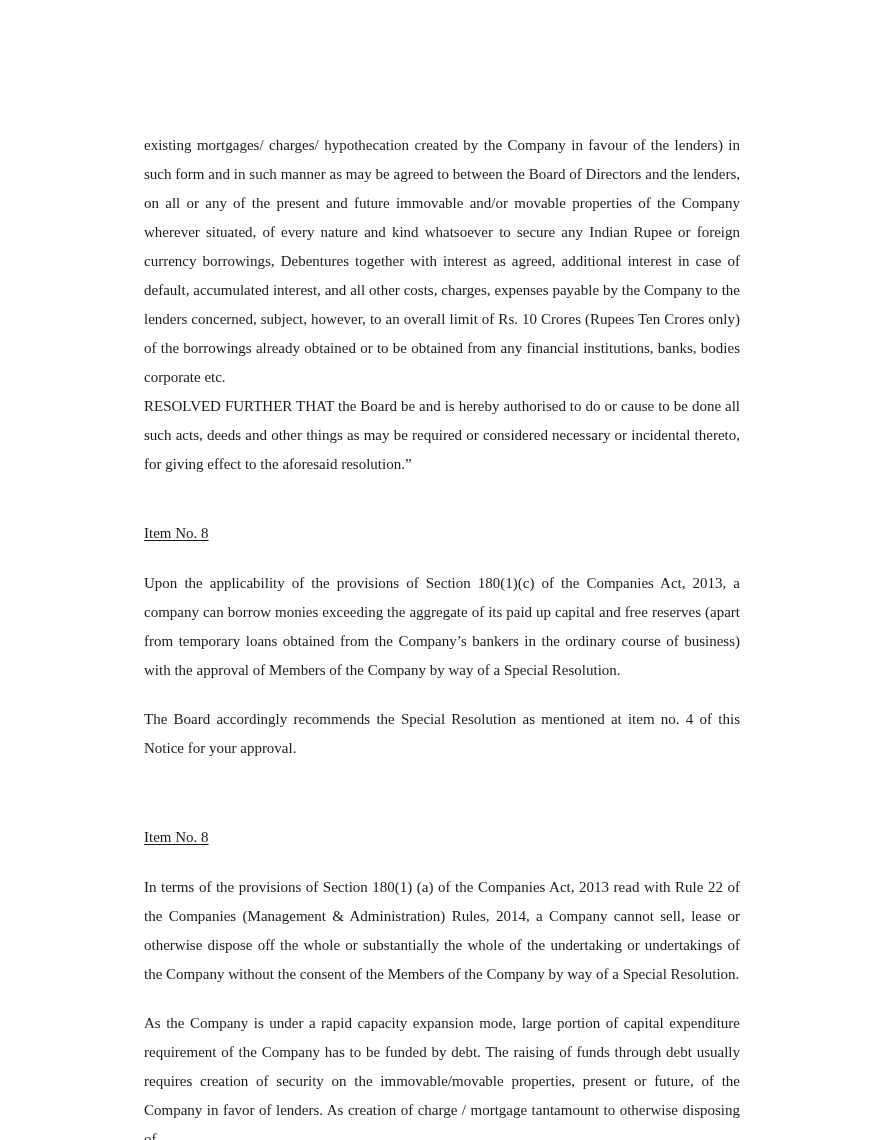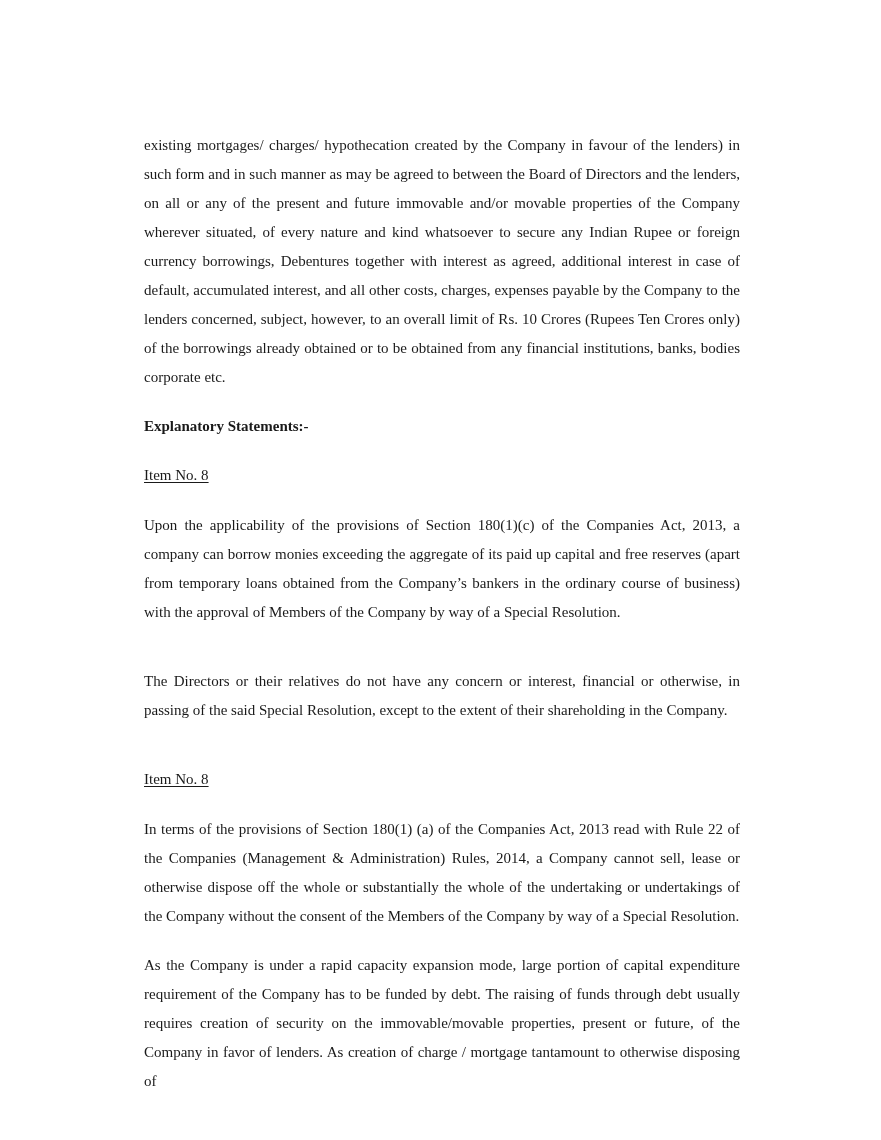--- a/index.html
+++ b/index.html
@@ -43,34 +43,34 @@
       text-decoration: underline;
       text-underline-offset: 2px;
     }
   </style>
 </head>
 <body>
 
 <div class="page">
 
   <p class="para">existing mortgages/ charges/ hypothecation created by the Company in favour of the lenders) in such form and in such manner as may be agreed to between the Board of Directors and the lenders, on all or any of the present and future immovable and/or movable properties of the Company wherever situated, of every nature and kind whatsoever to secure any Indian Rupee or foreign currency borrowings, Debentures together with interest as agreed, additional interest in case of default, accumulated interest, and all other costs, charges, expenses payable by the Company to the lenders concerned, subject, however, to an overall limit of Rs. 10 Crores (Rupees Ten Crores only) of the borrowings already obtained or to be obtained from any financial institutions, banks, bodies corporate etc.</p>
+  <p class="para">RESOLVED FURTHER THAT the Board be and is hereby authorised to do or cause to be done all such acts, deeds and other things as may be required or considered necessary or incidental thereto, for giving effect to the aforesaid resolution.”</p>
 
   <div class="gap"></div>
 
-  <p class="heading-bold">Explanatory Statements:-</p>
 
   <div class="gap"></div>
 
   <section>
     <p class="item-title">Item No. 8</p>
     <div class="gap"></div>
     <p class="para">Upon the applicability of the provisions of Section 180(1)(c) of the Companies Act, 2013, a company can borrow monies exceeding the aggregate of its paid up capital and free reserves (apart from temporary loans obtained from the Company’s bankers in the ordinary course of business) with the approval of Members of the Company by way of a Special Resolution.</p>
     <div class="gap"></div>
+    <p class="para">The Board accordingly recommends the Special Resolution as mentioned at item no. 4 of this Notice for your approval.</p>
     <div class="gap"></div>
-    <p class="para">The Directors or their relatives do not have any concern or interest, financial or otherwise, in passing of the said Special Resolution, except to the extent of their shareholding in the Company.</p>
   </section>
 
   <div class="gap-double"></div>
 
   <section>
     <p class="item-title">Item No. 8</p>
     <div class="gap"></div>
     <p class="para">In terms of the provisions of Section 180(1) (a) of the Companies Act, 2013 read with Rule 22 of the Companies (Management &amp; Administration) Rules, 2014, a Company cannot sell, lease or otherwise dispose off the whole or substantially the whole of the undertaking or undertakings of the Company without the consent of the Members of the Company by way of a Special Resolution.</p>
     <div class="gap"></div>
     <p class="para">As the Company is under a rapid capacity expansion mode, large portion of capital expenditure requirement of the Company has to be funded by debt. The raising of funds through debt usually requires creation of security on the immovable/movable properties, present or future, of the Company in favor of lenders. As creation of charge / mortgage tantamount to otherwise disposing of</p>

